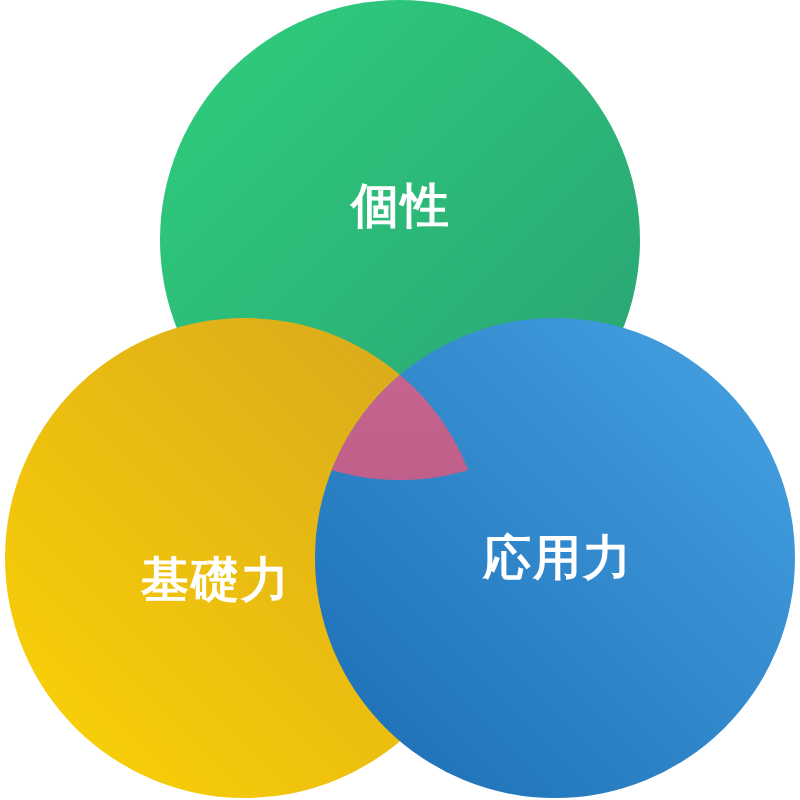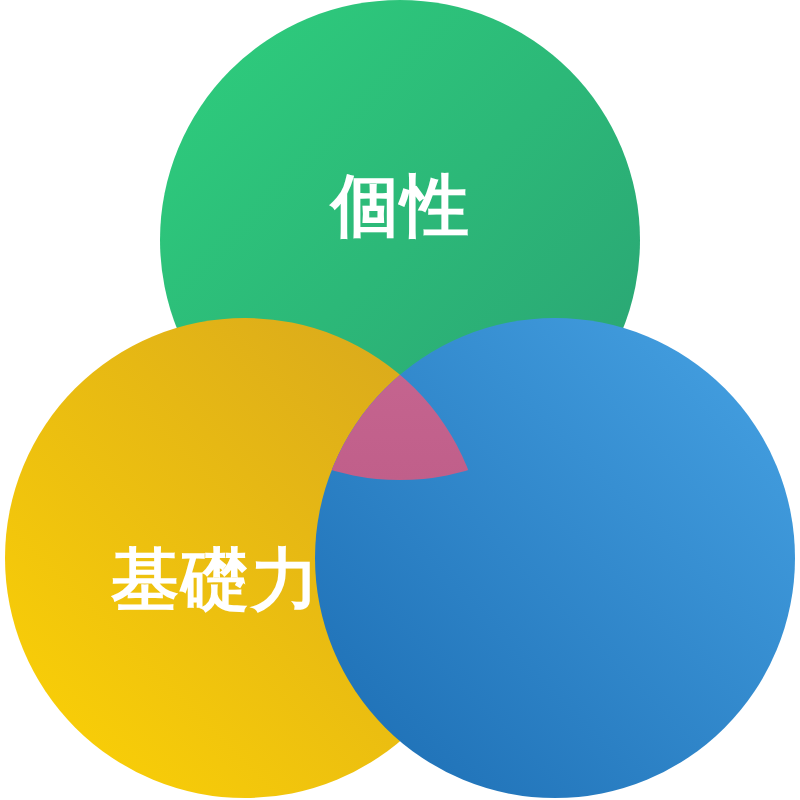--- a/index.html
+++ b/index.html
@@ -20,21 +20,21 @@
     left: 0;
     top: 0;
     display: block;
   }
   .label {
     position: absolute;
     transform: translate(-50%, -50%);
     color: #ffffff;
     font-family: "Liberation Sans", "DejaVu Sans", sans-serif;
     font-weight: bold;
-    font-size: 68px;
+    font-size: 48px;
     letter-spacing: 2px;
     white-space: nowrap;
     user-select: none;
     text-align: center;
   }
   .label-top   { left: 401px; top: 206px; }
   .label-left  { left: 216px; top: 553px; margin-top: 27px; }
   .label-right { left: 558px; top: 558px; }
 </style>
 </head>
@@ -77,13 +77,14 @@
       <g clip-path="url(#clipBlue)">
         <circle cx="400" cy="240" r="240" fill="url(#gradPink)"></circle>
       </g>
     </g>
   </svg>
 
   <div class="label label-top">個性</div>
 
   <div class="label label-left">基礎力</div>
 
+  <div class="label label-right">応用力</div>
 </div>
 
 </body></html>

